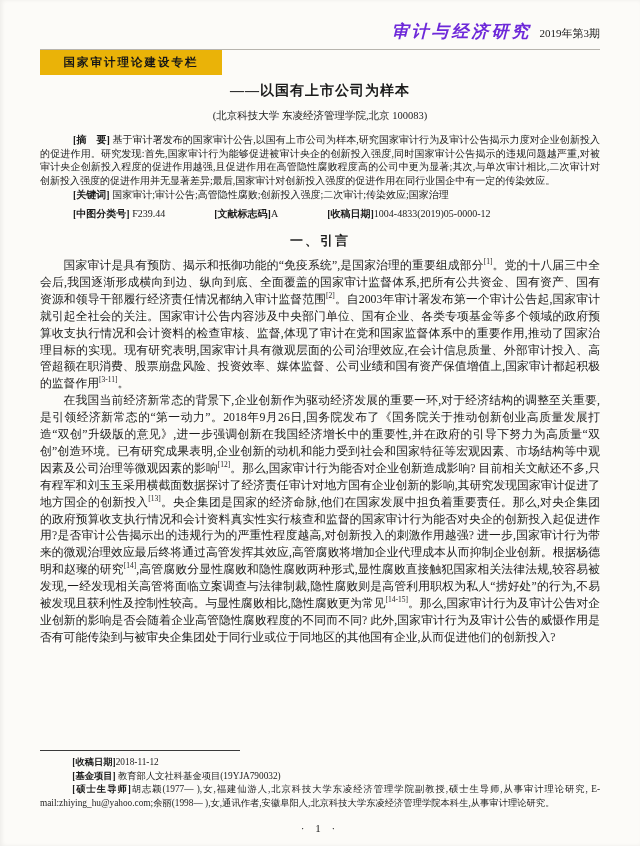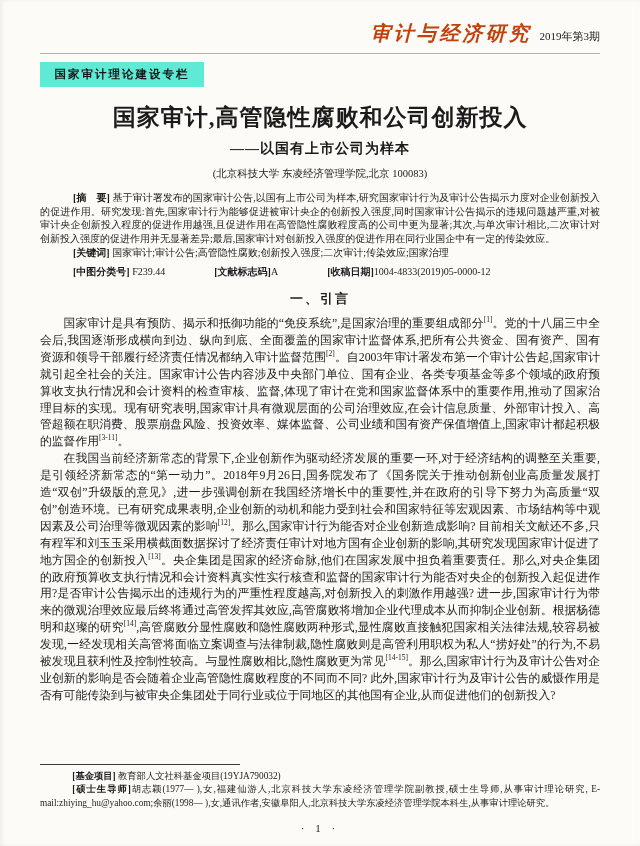--- a/index.html
+++ b/index.html
@@ -12,30 +12,29 @@
     background:#fcfbf8;
     color:#1b1b1b;
     font-family:"Liberation Serif","DejaVu Serif",serif;
     overflow:hidden;
     box-shadow:inset 2px 0 4px rgba(0,0,0,0.06);
   }
   .masthead { text-align:right; margin-top:8px; }
   .journal-name {
     font-family:"DejaVu Serif",serif;
     font-style:italic; font-weight:bold;
-    font-size:20px; letter-spacing:3px;
-    color:#c2410c;
+    font-size:17px; letter-spacing:3px;
+    color:#6d28d9;
   }
   .journal-issue { font-size:11px; margin-left:4px; color:#222; }
   .header-rule { border-bottom:1px solid #b7b4ae; margin-top:6px; }
 
   .column-box {
-    margin-top:8px;
-    width:164px;
-    background:#5eead4;
+    width:182px;
+    background:#eab308;
     color:#161616;
     text-align:center;
     font-size:11.5px; font-weight:bold;
     letter-spacing:2px;
     padding:5px 0;
   }
 
   .title { text-align:center; font-size:23px; font-weight:bold; letter-spacing:1px; margin:15px 0 0 0; }
   .subtitle { text-align:center; font-size:14px; font-weight:bold; margin:7px 0 0 0; letter-spacing:1px; }
   .authors { text-align:center; font-size:13.5px; margin-top:13px; letter-spacing:1.5px; }
@@ -72,21 +71,20 @@
 <div class="page">
 
   <div class="masthead">
     <span class="journal-name">审计与经济研究</span>
     <span class="journal-issue">2019年第3期</span>
     <div class="header-rule"></div>
   </div>
 
   <div class="column-box">国家审计理论建设专栏</div>
 
-  <h1 class="title">国家审计,高管隐性腐败和公司创新投入</h1>
   <h2 class="subtitle">——以国有上市公司为样本</h2>
   <div class="affiliation">(北京科技大学 东凌经济管理学院,北京 100083)</div>
 
   <div class="abstract">
     <span class="bold-label">[摘　要]</span><span> 基于审计署发布的国家审计公告,以国有上市公司为样本,研究国家审计行为及审计公告揭示力度对企业创新投入的促进作用。研究发现:首先,国家审计行为能够促进被审计央企的创新投入强度,同时国家审计公告揭示的违规问题越严重,对被审计央企创新投入程度的促进作用越强,且促进作用在高管隐性腐败程度高的公司中更为显著;其次,与单次审计相比,二次审计对创新投入强度的促进作用并无显著差异;最后,国家审计对创新投入强度的促进作用在同行业国企中有一定的传染效应。</span>
   </div>
 
   <div class="kw">
     <span class="bold-label">[关键词]</span><span> 国家审计;审计公告;高管隐性腐败;创新投入强度;二次审计;传染效应;国家治理</span>
   </div>
@@ -96,20 +94,23 @@
   </div>
 
   <h3 class="section-heading">一、引言</h3>
 
   <p class="body-para">国家审计是具有预防、揭示和抵御功能的“免疫系统”,是国家治理的重要组成部分<sup>[1]</sup>。党的十八届三中全会后,我国逐渐形成横向到边、纵向到底、全面覆盖的国家审计监督体系,把所有公共资金、国有资产、国有资源和领导干部履行经济责任情况都纳入审计监督范围<sup>[2]</sup>。自2003年审计署发布第一个审计公告起,国家审计就引起全社会的关注。国家审计公告内容涉及中央部门单位、国有企业、各类专项基金等多个领域的政府预算收支执行情况和会计资料的检查审核、监督,体现了审计在党和国家监督体系中的重要作用,推动了国家治理目标的实现。现有研究表明,国家审计具有微观层面的公司治理效应,在会计信息质量、外部审计投入、高管超额在职消费、股票崩盘风险、投资效率、媒体监督、公司业绩和国有资产保值增值上,国家审计都起积极的监督作用<sup>[3-11]</sup>。</p>
   <p class="body-para">在我国当前经济新常态的背景下,企业创新作为驱动经济发展的重要一环,对于经济结构的调整至关重要,是引领经济新常态的“第一动力”。2018年9月26日,国务院发布了《国务院关于推动创新创业高质量发展打造“双创”升级版的意见》,进一步强调创新在我国经济增长中的重要性,并在政府的引导下努力为高质量“双创”创造环境。已有研究成果表明,企业创新的动机和能力受到社会和国家特征等宏观因素、市场结构等中观因素及公司治理等微观因素的影响<sup>[12]</sup>。那么,国家审计行为能否对企业创新造成影响? 目前相关文献还不多,只有程军和刘玉玉采用横截面数据探讨了经济责任审计对地方国有企业创新的影响,其研究发现国家审计促进了地方国企的创新投入<sup>[13]</sup>。央企集团是国家的经济命脉,他们在国家发展中担负着重要责任。那么,对央企集团的政府预算收支执行情况和会计资料真实性实行核查和监督的国家审计行为能否对央企的创新投入起促进作用?是否审计公告揭示出的违规行为的严重性程度越高,对创新投入的刺激作用越强? 进一步,国家审计行为带来的微观治理效应最后终将通过高管发挥其效应,高管腐败将增加企业代理成本从而抑制企业创新。根据杨德明和赵璨的研究<sup>[14]</sup>,高管腐败分显性腐败和隐性腐败两种形式,显性腐败直接触犯国家相关法律法规,较容易被发现,一经发现相关高管将面临立案调查与法律制裁,隐性腐败则是高管利用职权为私人“捞好处”的行为,不易被发现且获利性及控制性较高。与显性腐败相比,隐性腐败更为常见<sup>[14-15]</sup>。那么,国家审计行为及审计公告对企业创新的影响是否会随着企业高管隐性腐败程度的不同而不同? 此外,国家审计行为及审计公告的威慑作用是否有可能传染到与被审央企集团处于同行业或位于同地区的其他国有企业,从而促进他们的创新投入?</p>
 
   <div class="footnote-area">
     <div class="footnote-rule"></div>
     <div class="fn-line">
+      <span class="bold-label">[收稿日期]</span><span>2018-11-12</span>
+    </div>
+    <div class="fn-line">
       <span class="bold-label">[基金项目]</span><span> 教育部人文社科基金项目(19YJA790032)</span>
     </div>
     <div class="fn-line">
       <span class="bold-label">[硕士生导师]</span><span>胡志颖(1977— ),女,福建仙游人,北京科技大学东凌经济管理学院副教授,硕士生导师,从事审计理论研究, E-mail:zhiying_hu@yahoo.com;余丽(1998— ),女,通讯作者,安徽阜阳人,北京科技大学东凌经济管理学院本科生,从事审计理论研究。</span>
     </div>
   </div>
 
   <div class="page-number">· 1 ·</div>
 
 </div>

